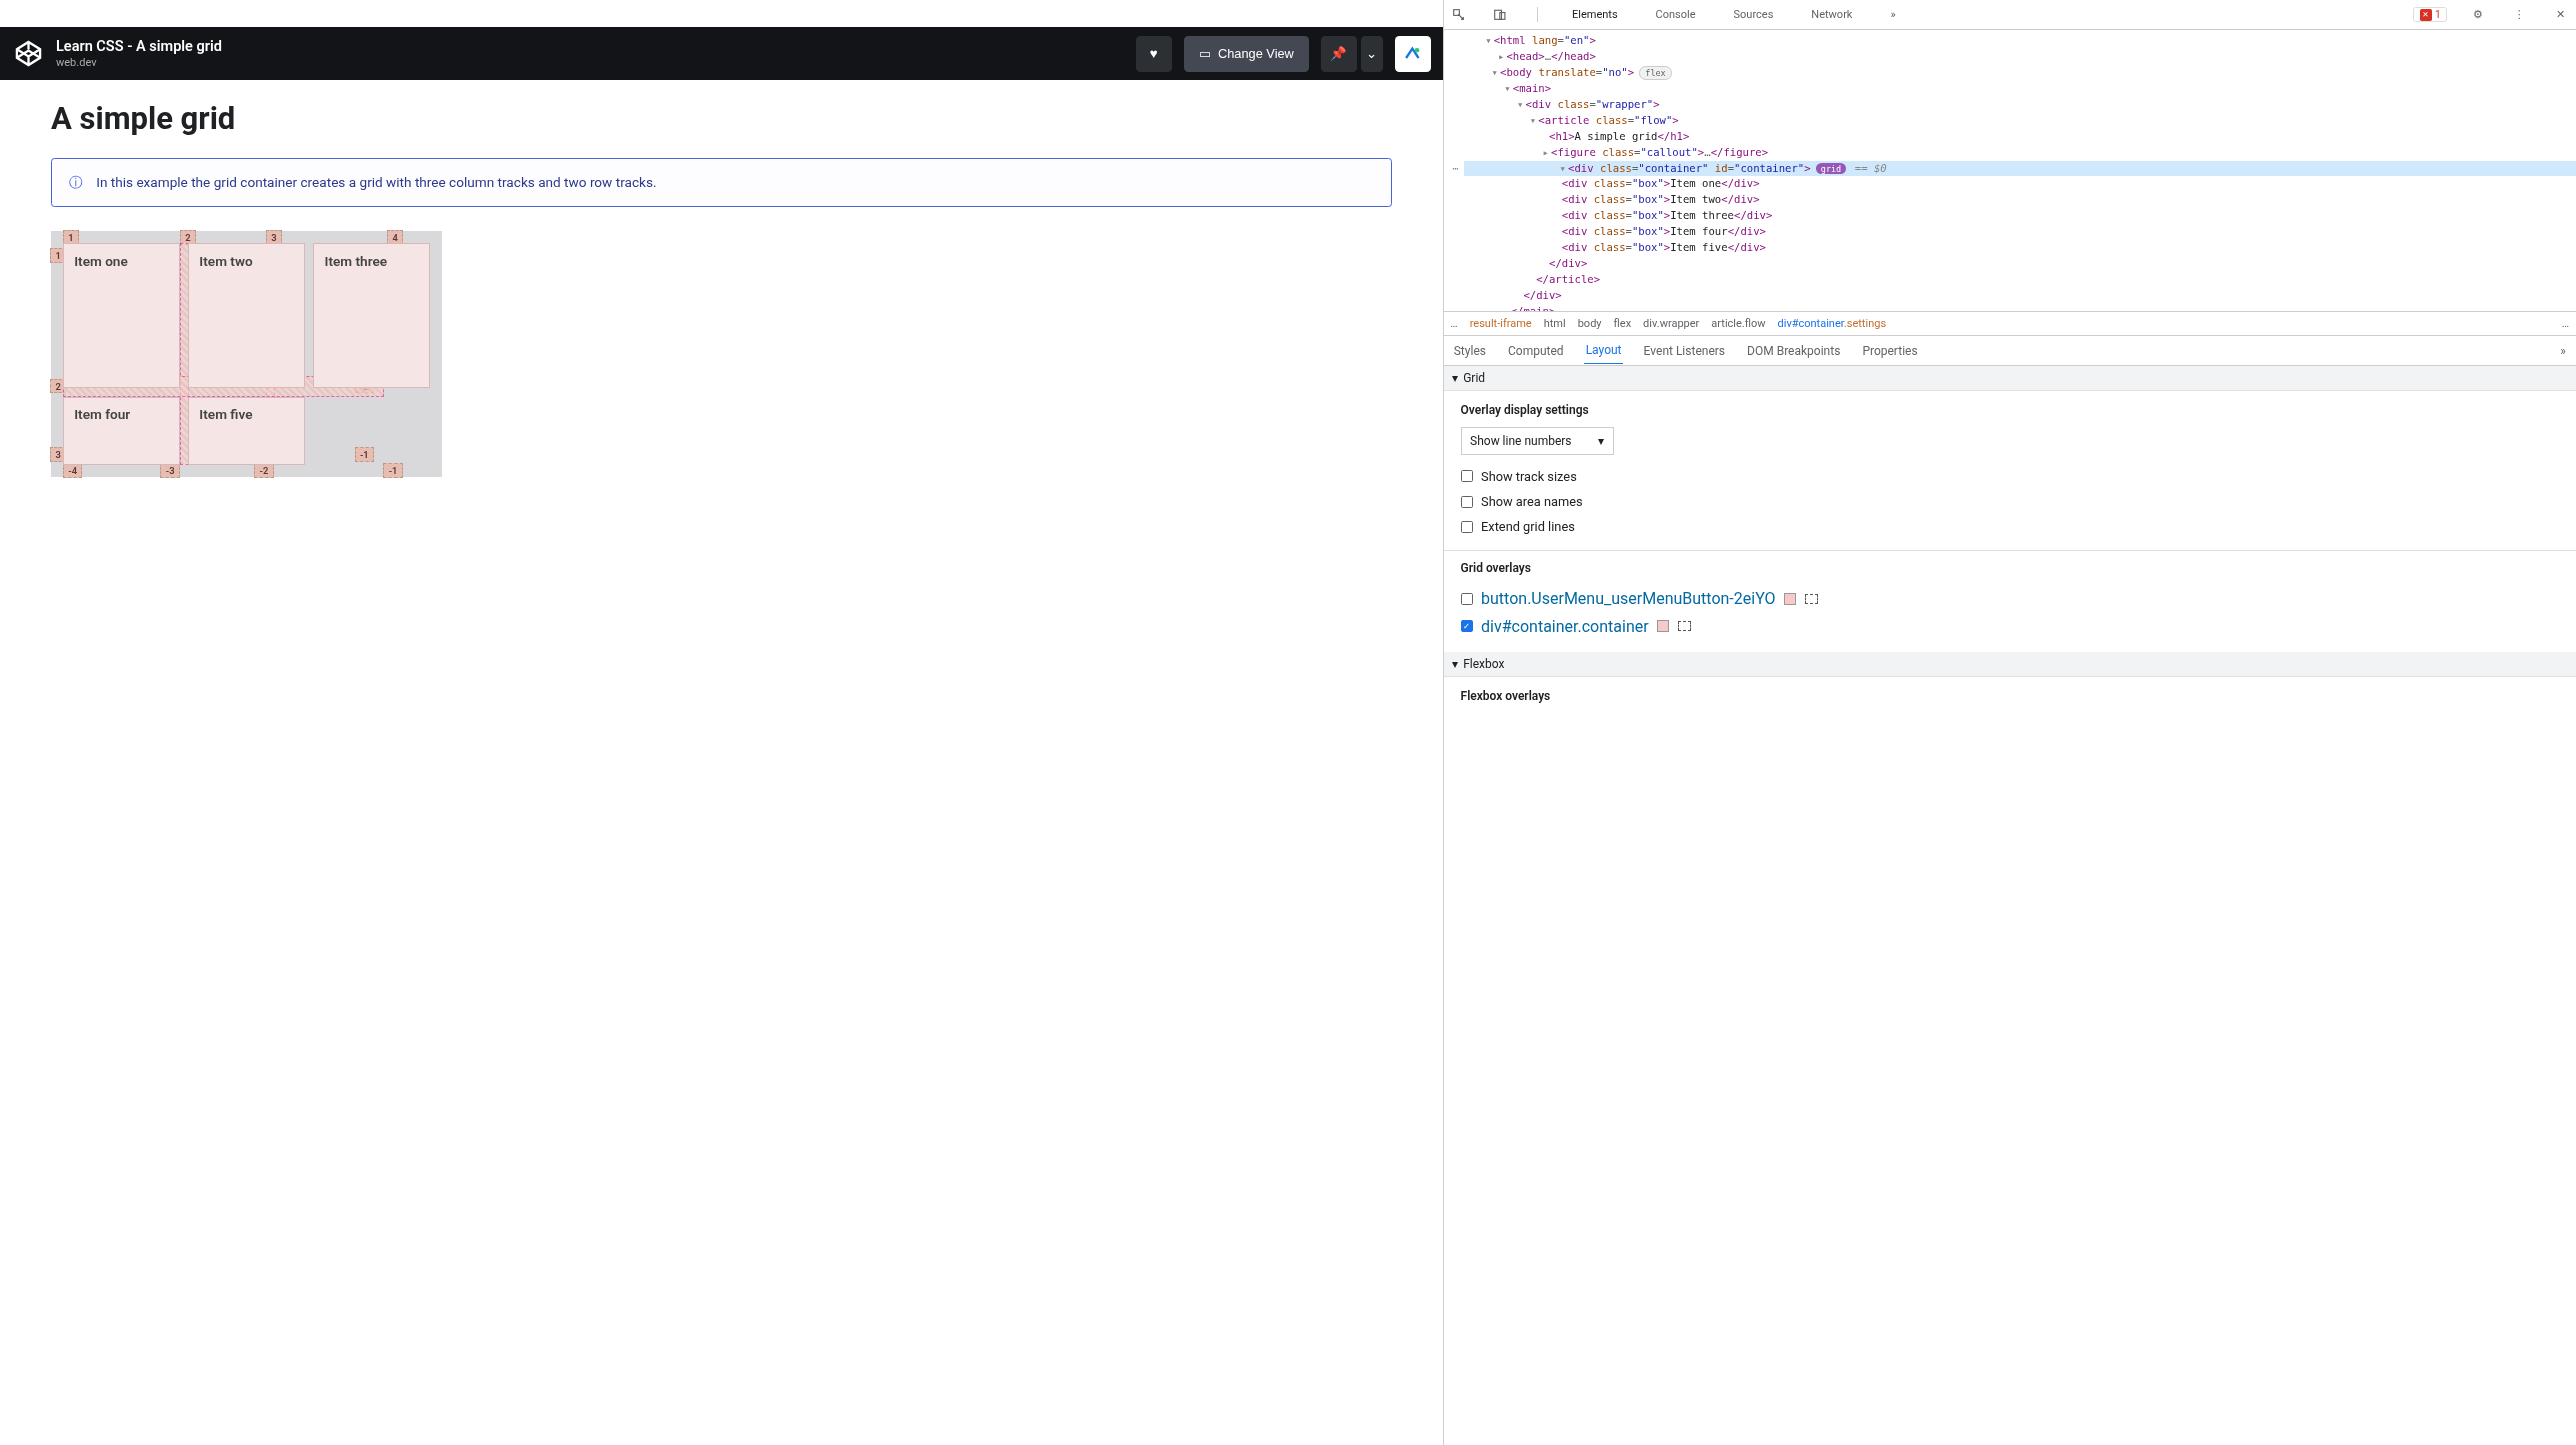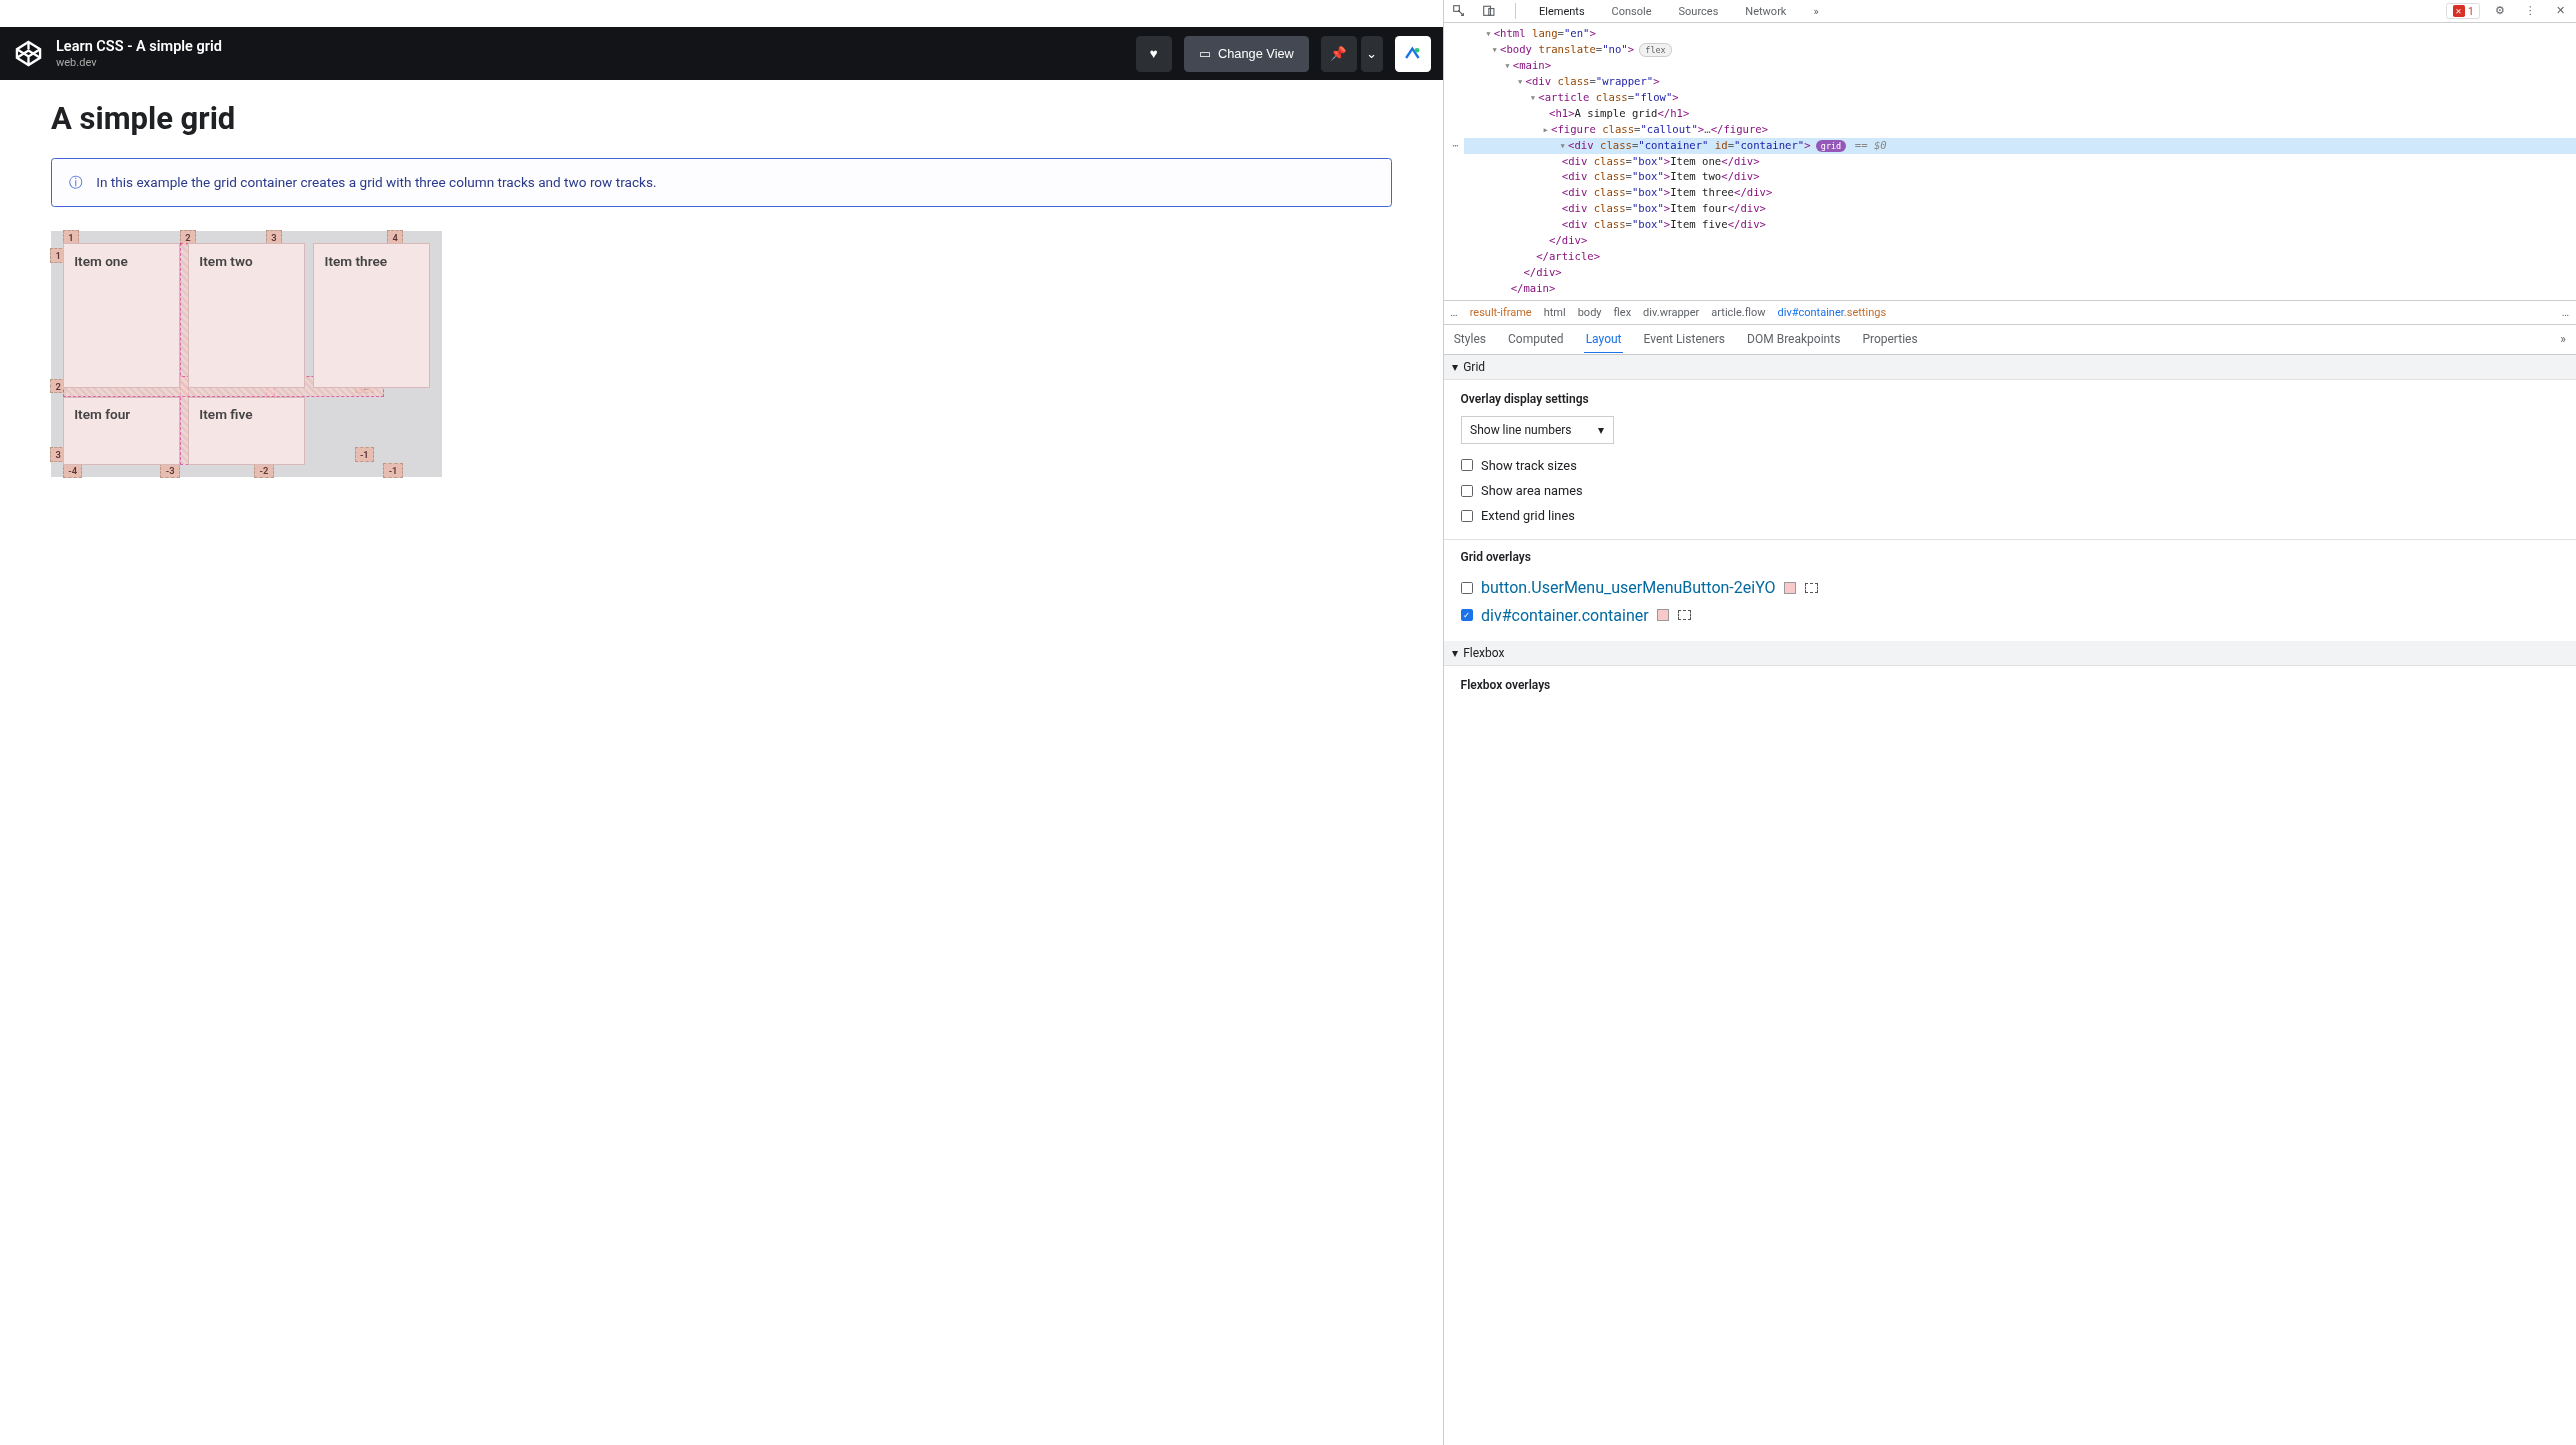--- a/index.html
+++ b/index.html
@@ -48,21 +48,21 @@
 .ln.b3{bottom:-0.9px; left:28%;}
 .ln.b2{bottom:-0.9px; left:52%;}
 .ln.b1{bottom:-0.9px; left:85%;}
 
 .hatch-v { position:absolute; top:12px; bottom:12px; width:8.5px; background: repeating-linear-gradient(45deg,#eec0bb,#eec0bb 2.6px,#f3d6d2 2.6px,#f3d6d2 5.1px); border:0.9px dashed #d39; opacity:.7; }
 .hatch-v.v1{left:33%;} .hatch-v.v2{left:55%;}
 .hatch-h { position:absolute; left:12px; width:82%; height:20.4px; background: repeating-linear-gradient(45deg,#eec0bb,#eec0bb 2.6px,#f3d6d2 2.6px,#f3d6d2 5.1px); border:0.9px dashed #d39; opacity:.7; }
 .hatch-h.h1{top:59%;}
 
 
-.dt-toolbar { height:23px; border-bottom:0.9px solid #cdcdcd; display:flex; align-items:center; padding:0 5.1px; gap:10px; color:#5f6368; font-size:11px; }
+.dt-toolbar { height:30px; border-bottom:0.9px solid #cdcdcd; display:flex; align-items:center; padding:0 5.1px; gap:21px; color:#5f6368; font-size:11px; }
 .dt-toolbar .tool-icon { width:20.4px; height:20.4px; display:flex; align-items:center; justify-content:center; cursor:pointer; border-radius:2.6px; }
 .dt-sep { width:0.9px; height:15.3px; background:#cdcdcd; margin:0 5.1px; }
 .dt-tab { padding:5.1px 8.5px; cursor:pointer; color:#5f6368; }
 .dt-tab.active { color:#202124; }
 .dt-toolbar .spacer{flex:1;}
 .err-badge { display:flex; align-items:center; gap:3.4px; border:0.9px solid #ddd; border-radius:2.6px; padding:0.9px 5.1px; color:#d93025; font-size:10.2px; }
 .err-badge .x{width:12px;height:12px;background:#d93025;color:#fff;display:flex;align-items:center;justify-content:center;font-size:7.7px;border-radius:1.7px;}
 
 
 .dom-tree { flex:0 0 auto; max-height: 281px; overflow:auto; font-family: Menlo, Consolas, monospace; font-size:10.6px; line-height:1.5; padding:3.4px 0 3.4px 3.4px; color:#5f6368; }
@@ -208,20 +208,21 @@
         <span class="x">✕</span>
         <span>1</span>
       </span>
       <span class="tool-icon">⚙</span>
       <span class="tool-icon">⋮</span>
       <span class="tool-icon">✕</span>
     </div>
 
     <div class="dom-tree">
 <div class="node">      <span class="arrow">▾</span><span class="tag">&lt;html</span> <span class="attr-name">lang</span>=<span class="attr-val">"en"</span><span class="tag">&gt;</span></div>
+<div class="node">        <span class="arrow">▸</span><span class="tag">&lt;head&gt;</span>…<span class="tag">&lt;/head&gt;</span></div>
 <div class="node">       <span class="arrow">▾</span><span class="tag">&lt;body</span> <span class="attr-name">translate</span>=<span class="attr-val">"no"</span><span class="tag">&gt;</span><span class="flex-badge">flex</span></div>
 <div class="node">         <span class="arrow">▾</span><span class="tag">&lt;main&gt;</span></div>
 <div class="node">           <span class="arrow">▾</span><span class="tag">&lt;div</span> <span class="attr-name">class</span>=<span class="attr-val">"wrapper"</span><span class="tag">&gt;</span></div>
 <div class="node">             <span class="arrow">▾</span><span class="tag">&lt;article</span> <span class="attr-name">class</span>=<span class="attr-val">"flow"</span><span class="tag">&gt;</span></div>
 <div class="node">                <span class="tag">&lt;h1&gt;</span><span class="text">A simple grid</span><span class="tag">&lt;/h1&gt;</span></div>
 <div class="node">               <span class="arrow">▸</span><span class="tag">&lt;figure</span> <span class="attr-name">class</span>=<span class="attr-val">"callout"</span><span class="tag">&gt;</span>…<span class="tag">&lt;/figure&gt;</span></div>
 <div class="selected-row">
           <span class="selrow-gutter">⋯</span>
           <div class="node selected" style="flex:1">               <span class="arrow">▾</span><span class="tag">&lt;div</span> <span class="attr-name">class</span>=<span class="attr-val">"container"</span> <span class="attr-name">id</span>=<span class="attr-val">"container"</span><span class="tag">&gt;</span><span class="grid-badge">grid</span><span class="eq0">== $0</span></div>
         </div>

